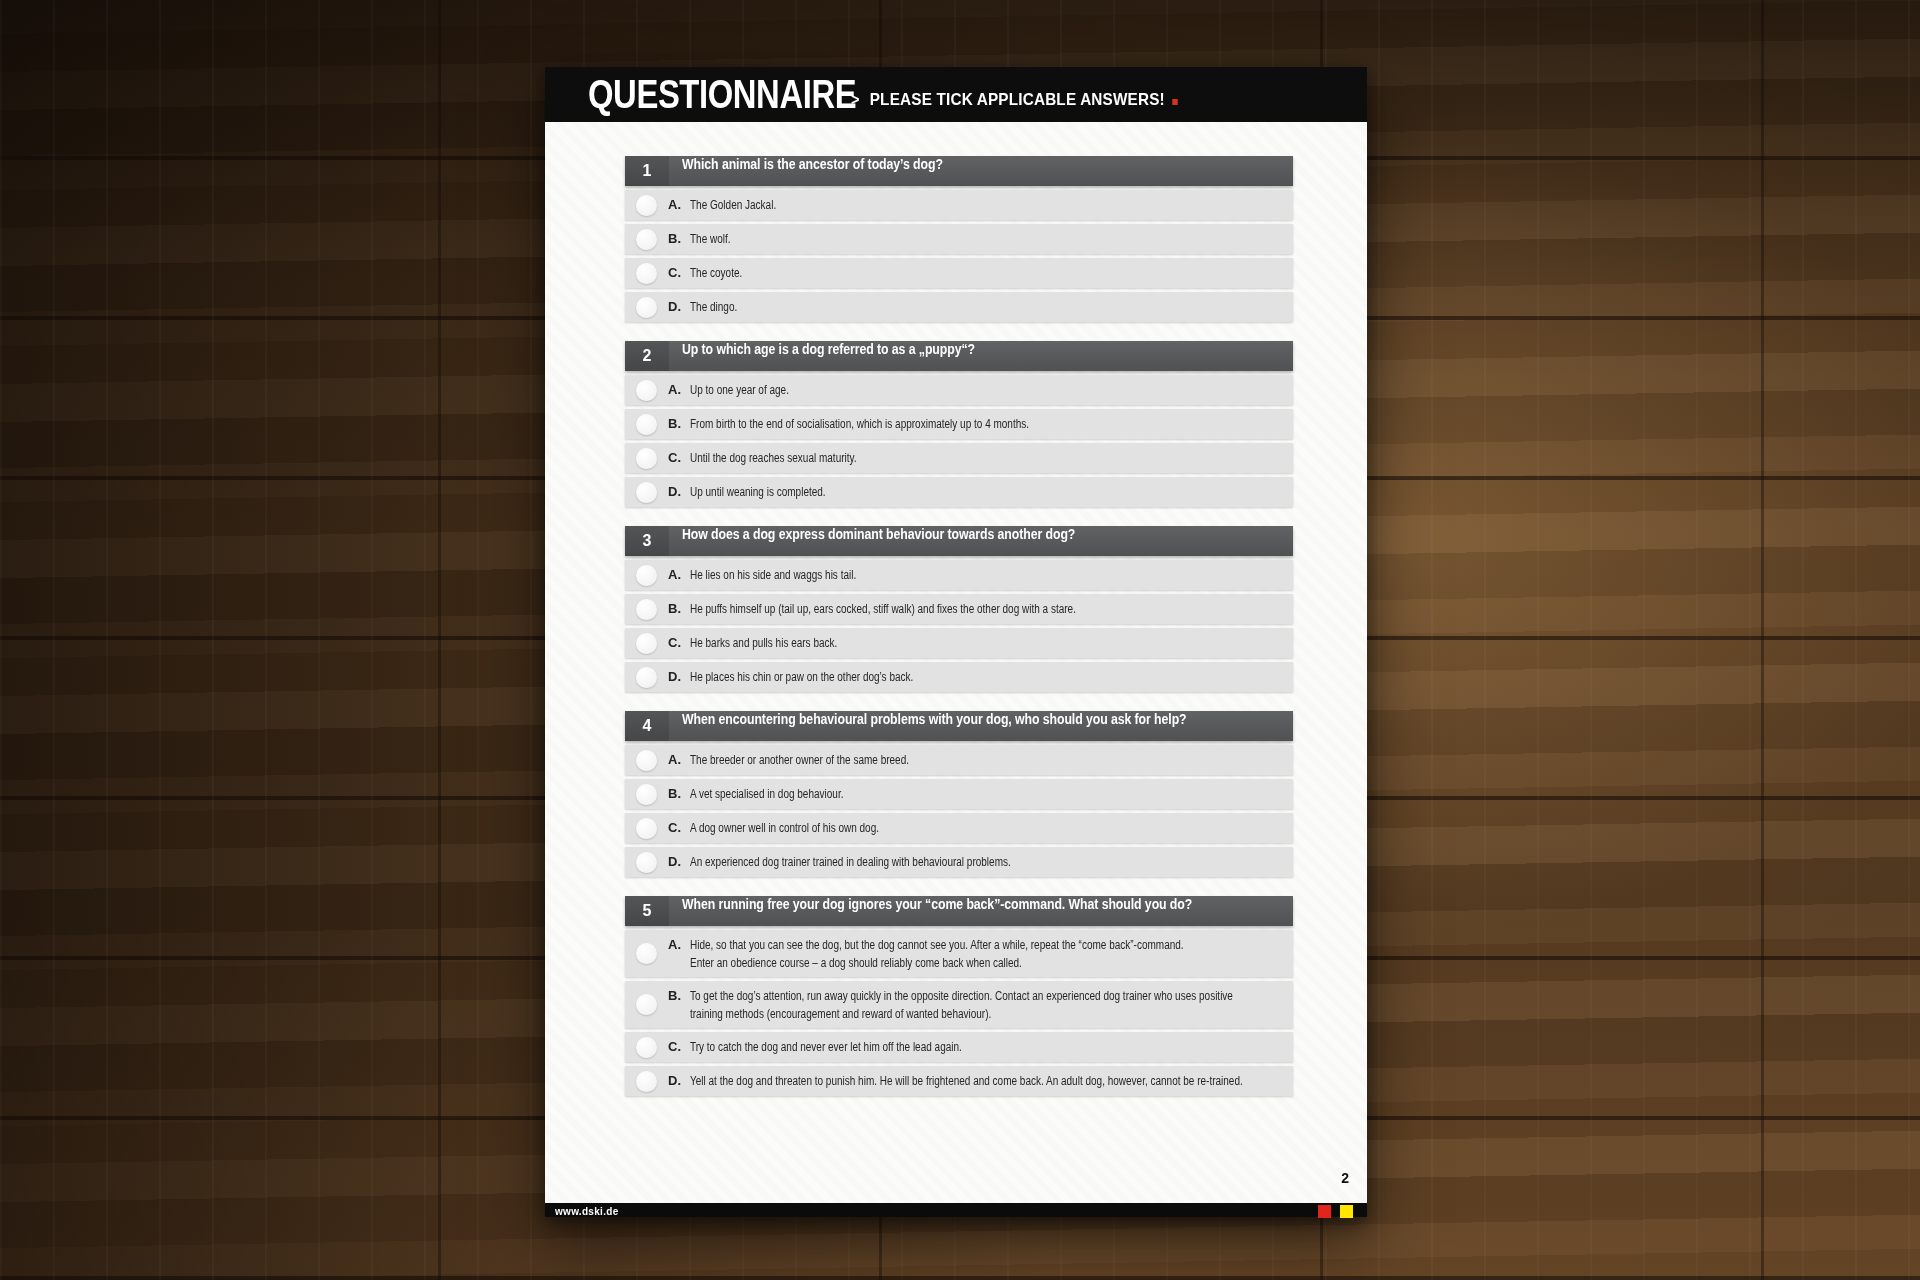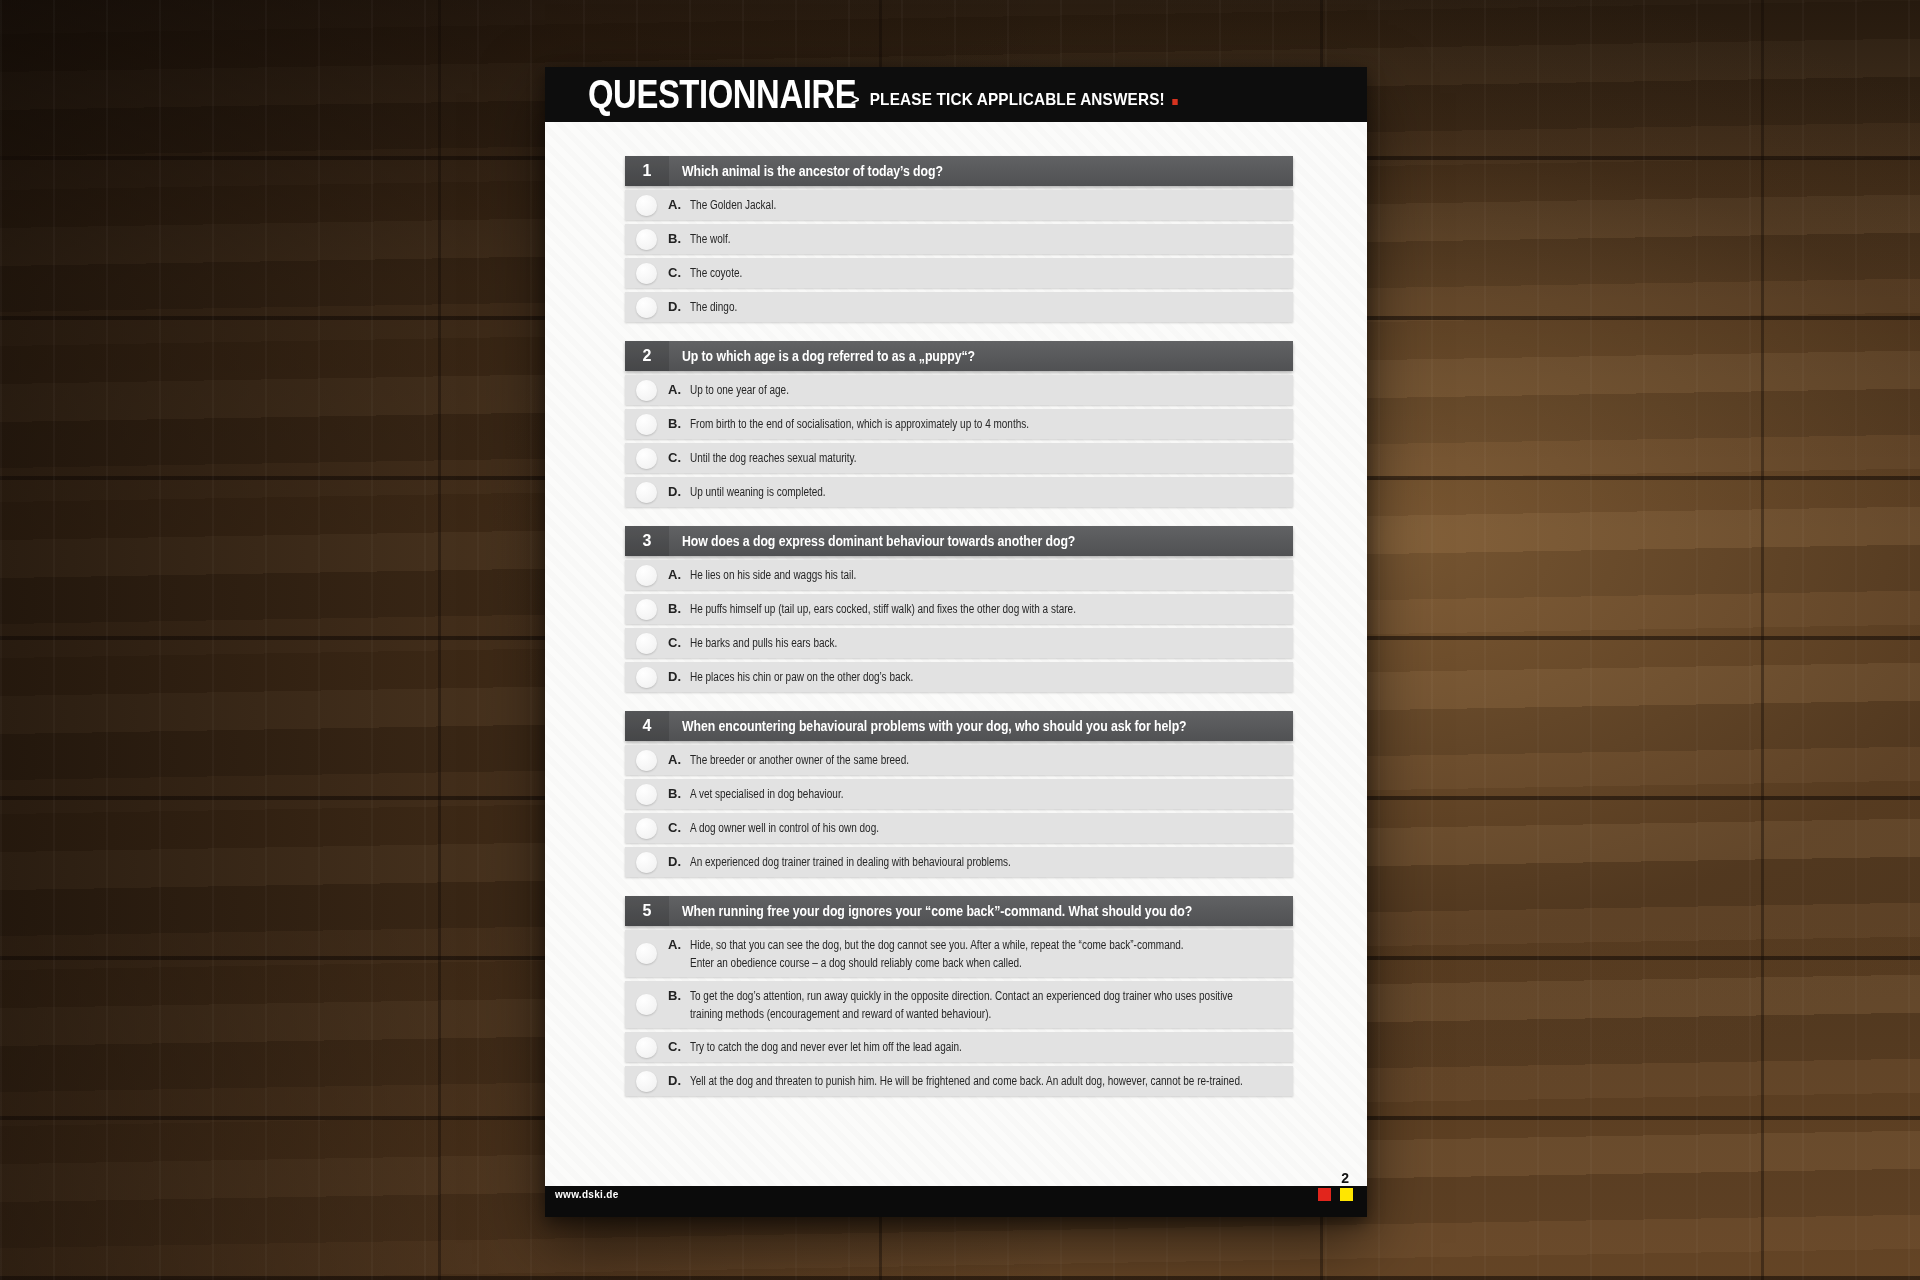--- a/index.html
+++ b/index.html
@@ -37,38 +37,38 @@
   .reddot{display:inline-block;width:6px;height:6px;background:var(--accent-red,#d6331f);margin-left:4px;}
 
   
   .questions{position:absolute;left:80px;right:74px;top:89px;}
   .qblock{margin-bottom:19px;}
   .qbar{height:30px;display:flex;align-items:stretch;
     background:linear-gradient(180deg,#616264,#505153);
     box-shadow:0 2px 3px rgba(0,0,0,.28);}
   .qnum{flex:none;width:44px;display:flex;align-items:center;justify-content:center;
     background:rgba(0,0,0,.13);color:#fff;font-size:16px;font-weight:bold;}
-  .qtextwrap{flex:1;display:flex;align-items:center;overflow:visible;padding-left:13px;}
+  .qtextwrap{flex:1;display:flex;overflow:visible;padding-left:13px;}
   .qtext{display:block;width:118%;color:#fff;font-size:14.5px;font-weight:bold;
     letter-spacing:-.1px;white-space:nowrap;transform:scaleX(.85);transform-origin:left center;}
 
   .row{display:flex;margin-top:4px;min-height:30px;background:var(--row-gray,#e2e2e2);
     box-shadow:0 1px 2px rgba(0,0,0,.18);cursor:pointer;}
   .circle{flex:none;align-self:center;width:21px;height:21px;margin-left:11px;border-radius:50%;
     background:radial-gradient(circle at 35% 30%, #ffffff, #f4f4f4 70%, #e9e9e9);
     box-shadow:0 1px 2px rgba(0,0,0,.18);}
   .letter{flex:none;width:22px;margin-left:11px;padding-top:7px;
     font-size:13px;font-weight:bold;color:#222;}
   .textwrap{flex:1;overflow:visible;padding:7px 8px 5px 0;}
   .atext{display:block;width:125%;font-size:12.5px;line-height:1.4;color:#262626;
     white-space:pre-line;transform:scaleX(.8);transform-origin:left top;}
 
   
   .pagenum{position:absolute;right:18px;bottom:31px;font-size:14px;font-weight:bold;color:#111;}
-  .footbar{position:absolute;left:0;bottom:0;width:100%;height:31px;background:#0b0b0b;}
+  .footbar{position:absolute;left:0;bottom:0;width:100%;height:14px;background:#0b0b0b;}
   .url{position:absolute;left:10px;top:0;line-height:17px;color:#fff;font-size:10px;
     font-weight:bold;letter-spacing:.3px;}
   .flags{position:absolute;right:14px;top:2px;display:flex;gap:9px;}
   .sq{width:13px;height:13px;}
   .sq.red{background:var(--flag-red,#e2251c);}
   .sq.yellow{background:var(--flag-yellow,#ffe600);}
 </style>
 </head>
 <body>
 

